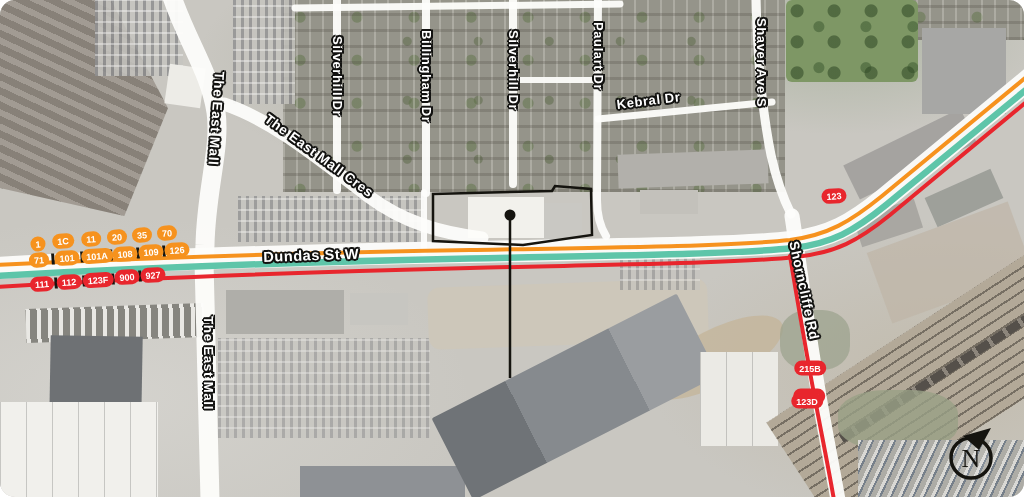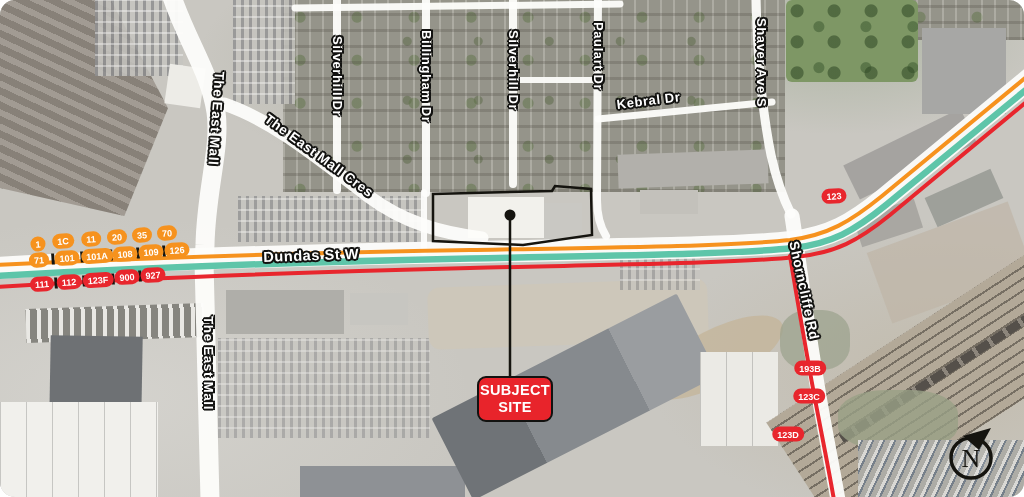--- a/index.html
+++ b/index.html
@@ -176,28 +176,24 @@
   <div class="tick" style="left:113px;top:279px;"></div>
   <div class="tick" style="left:140px;top:276px;"></div>
   <span class="badge red" style="left:42px;top:284px;">111</span>
   <span class="badge red" style="left:69px;top:282px;">112</span>
   <span class="badge red" style="left:98px;top:280px;">123F</span>
   <span class="badge red" style="left:127px;top:277px;">900</span>
   <span class="badge red" style="left:153px;top:275px;">927</span>
 
   <span class="badge red" style="left:834px;top:196px;">123</span>
 
-  <span class="badge red" style="left:810px;top:368px;transform:translate(-50%,-50%);">193B</span>
+  <span class="badge red" style="left:810px;top:368px;transform:translate(-50%,-50%);">215B</span>
   <span class="badge red" style="left:809px;top:396px;transform:translate(-50%,-50%);">123C</span>
-  <span class="badge red" style="left:788px;top:401px;transform:translate(-50%,-50%);margin-top:33px;">123D</span>
-
-  <div class="site-box">
-    <span>SUBJECT</span>
-    <span>SITE</span>
-  </div>
+  <span class="badge red" style="left:807px;top:401px;transform:translate(-50%,-50%);">123D</span>
+
 
   <div class="abs" style="left:938px;top:424px;width:64px;height:64px;z-index:10;">
     <svg width="64" height="64" viewBox="0 0 64 64">
       <circle cx="33" cy="34" r="20" fill="rgba(255,255,255,0.12)" stroke="#15140f" stroke-width="3.5"></circle>
       <path d="M 25 12 L 53 4 L 41 26 Z" fill="#15140f"></path>
       <text x="33" y="43" text-anchor="middle" font-family="Liberation Serif, serif" font-size="26" fill="#15140f">N</text>
     </svg>
   </div>
 
 </div>

